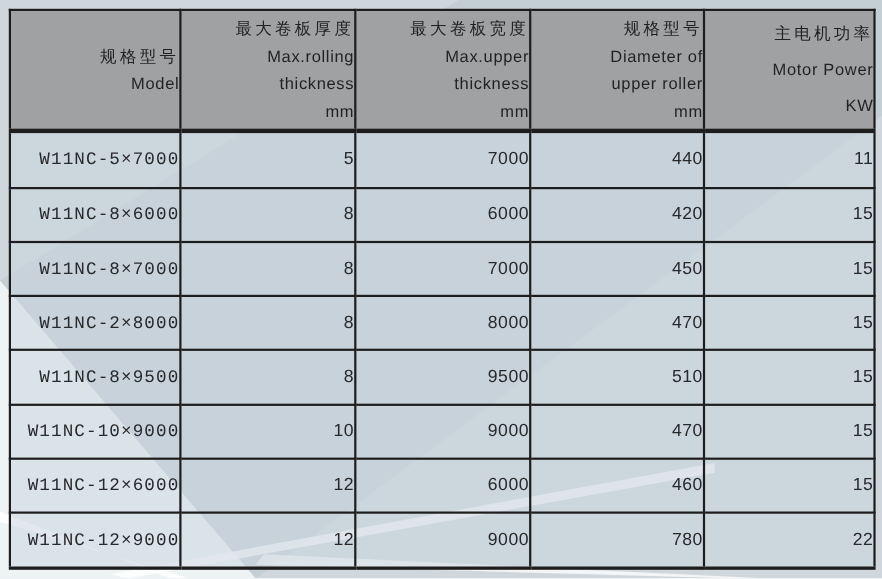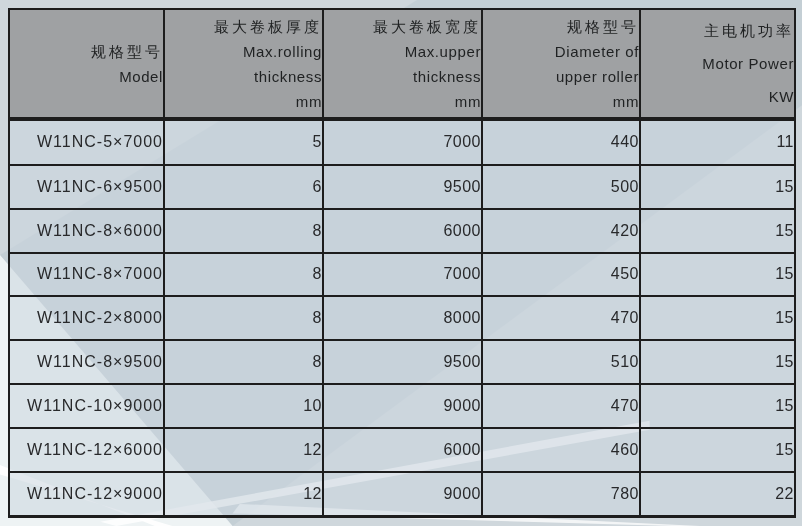--- a/index.html
+++ b/index.html
@@ -70,21 +70,21 @@
     letter-spacing:0.6px;
   }
   .hline:first-child{letter-spacing:3px;}
   .spec thead th:last-child .hline{line-height:33px;}
   .spec td{
     background:var(--cell-bg);
     font-size:16px;
     color:var(--text-color);
     letter-spacing:0.5px;
   }
-  .spec td:first-child{letter-spacing:1px;}
+  .spec td:first-child{letter-spacing:1px;font-family:Liberation Mono, monospace;}
   .spec tbody tr:last-child td{border-bottom-width:3px;}
 </style>
 </head>
 <body>
 
 <div class="stage">
   <div class="decor">
     <div class="decor-band"></div>
     <div class="decor-wedge"></div>
     <div class="decor-stripe1"></div>
@@ -133,27 +133,20 @@
     </thead>
     <tbody>
         <tr>
           <td>W11NC-5×7000</td>
           <td>5</td>
           <td>7000</td>
           <td>440</td>
           <td>11</td>
         </tr>
         <tr>
-          <td>W11NC-6×9500</td>
-          <td>6</td>
-          <td>9500</td>
-          <td>500</td>
-          <td>15</td>
-        </tr>
-        <tr>
           <td>W11NC-8×6000</td>
           <td>8</td>
           <td>6000</td>
           <td>420</td>
           <td>15</td>
         </tr>
         <tr>
           <td>W11NC-8×7000</td>
           <td>8</td>
           <td>7000</td>

